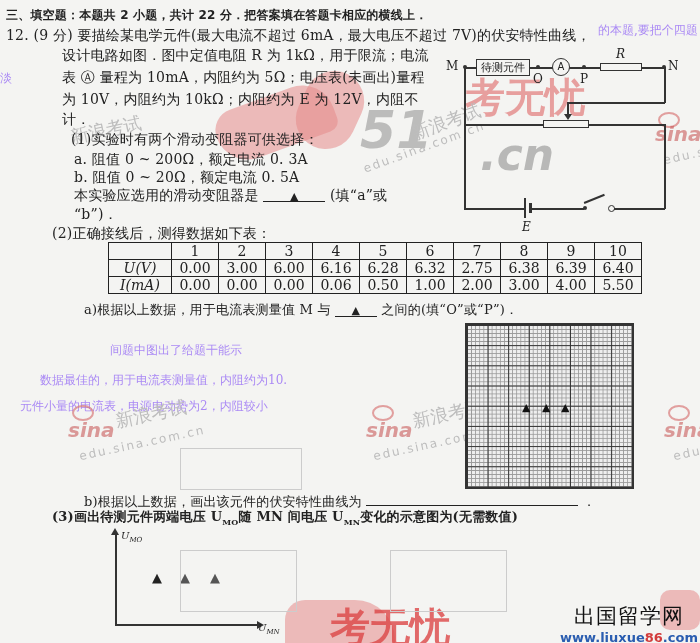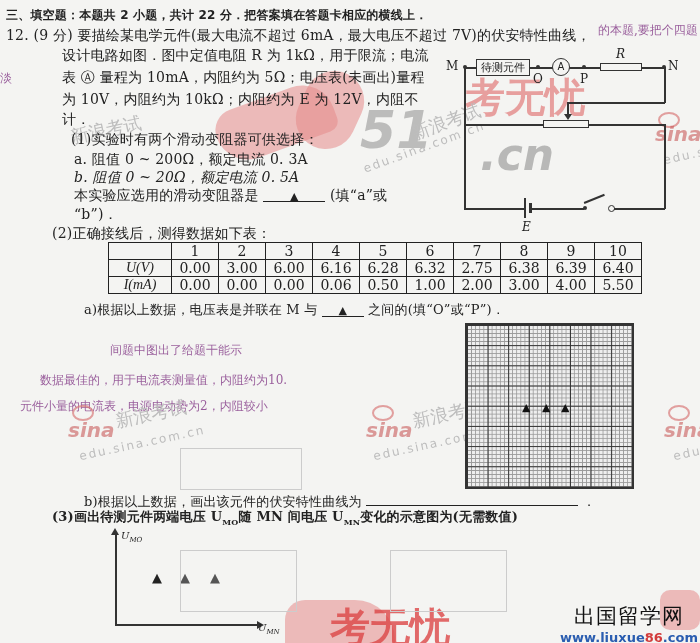--- a/index.html
+++ b/index.html
@@ -3,21 +3,21 @@
 <meta charset="utf-8">
 <style>
   html, body { margin:0; padding:0; }
   body {
     width:700px; height:643px; overflow:hidden; position:relative;
     background:#f4f4f2;
     font-family: "DejaVu Serif", "Liberation Serif", serif;
     color:#222;
   }
   .page { position:absolute; left:0; top:0; width:700px; height:643px; }
-  .bleed { position:absolute; color:#701a75; font-size:12px; white-space:nowrap; opacity:.7; }
+  .bleed { position:absolute; color:#8b5cf6; font-size:12px; white-space:nowrap; opacity:.7; }
   .line { position:absolute; white-space:nowrap; font-size:14px; line-height:18px; letter-spacing:0.2px; }
   .bold { font-weight:bold; font-family:"DejaVu Sans", "Liberation Sans", sans-serif; }
   .ital { font-style:italic; }
   .blank { display:inline-block; border-bottom:1px solid #222; text-align:center; height:15px; vertical-align:baseline; }
   .tri { font-size:11px; }
 
   
   .wm-red { position:absolute; background:#e58a8a; opacity:.55; }
   .wm-text { position:absolute; color:#bdbdbd; font-family:"DejaVu Sans", sans-serif; white-space:nowrap; }
   .wm-logo { position:absolute; color:#d9a4a4; font-family:"DejaVu Sans", sans-serif; font-weight:bold; font-style:italic; white-space:nowrap; }
@@ -27,21 +27,21 @@
   .circuit { position:absolute; left:440px; top:50px; width:240px; height:150px; }
   .wire { position:absolute; background:#333; }
   .box { position:absolute; border:1.5px solid #333; background:#f4f4f2; font-size:11px; text-align:center; line-height:15px; }
   .meter { position:absolute; width:16px; height:16px; border:1.5px solid #333; border-radius:50%; background:#f4f4f2; font-size:10px; text-align:center; line-height:16px; font-family:"DejaVu Sans",sans-serif; }
   .clabel { position:absolute; font-size:12px; }
   .dot { position:absolute; width:4px; height:4px; border-radius:50%; background:#333; }
 
   
   table.data { position:absolute; left:108px; top:242px; border-collapse:collapse; font-size:14px; }
   table.data td { border:1px solid #222; height:16px; padding:0 3px; text-align:center; width:40px; line-height:16px; }
-  table.data td.hdr { width:56px;font-family:Liberation Serif, serif; }
+  table.data td.hdr { width:56px; }
 
   
   .grid { position:absolute; left:465px; top:323px; width:165px; height:162px; border:2px solid #333;
     background-color:#eee;
     background-image:
       linear-gradient(#333 1px, transparent 1px),
       linear-gradient(90deg, #333 1px, transparent 1px),
       linear-gradient(#999 1px, transparent 1px),
       linear-gradient(90deg, #999 1px, transparent 1px);
     background-size: 20.6px 20.2px, 20.6px 20.2px, 4.12px 4.04px, 4.12px 4.04px;
@@ -108,21 +108,21 @@
     <span>(9 分)</span>
     <span>要描绘某电学元件(最大电流不超过 6mA，最大电压不超过 7V)的伏安特性曲线，</span>
   </div>
   <div class="line" style="left:62px;top:46px;">设计电路如图．图中定值电阻 R 为 1kΩ，用于限流；电流</div>
   <div class="line" style="left:62px;top:68px;">表 Ⓐ 量程为 10mA，内阻约为 5Ω；电压表(未画出)量程</div>
   <div class="line" style="left:62px;top:90px;">为 10V，内阻约为 10kΩ；内阻约为 E 为 12V，内阻不</div>
   <div class="line" style="left:62px;top:110px;">计．</div>
 
   <div class="line" style="left:52px;top:130px;margin-left:19px;">(1)实验时有两个滑动变阻器可供选择：</div>
   <div class="line" style="left:74px;top:150px;">a. 阻值 0 ~ 200Ω，额定电流 0. 3A</div>
-  <div class="line" style="left:74px;top:168px;font-style:italic;">b.  阻值 0 ~ 20Ω，额定电流 0. 5A</div>
+  <div class="line" style="left:74px;top:168px;">b.  阻值 0 ~ 20Ω，额定电流 0. 5A</div>
   <div class="line" style="left:74px;top:186px;">
     <span>本实验应选用的滑动变阻器是</span>
     <span class="blank" style="width:62px;"><span class="tri">▲</span></span>
     <span>(填“a”或</span>
   </div>
   <div class="line" style="left:74px;top:205px;">“b”)．</div>
 
   <div class="line" style="left:52px;top:224px;">(2)正确接线后，测得数据如下表：</div>
 
   <table class="data">
@@ -163,21 +163,21 @@
       <td>1.00</td>
       <td>2.00</td>
       <td>3.00</td>
       <td>4.00</td>
       <td>5.50</td>
     </tr>
   </tbody>
     </table>
 
   <div class="line" style="left:84px;top:301px;font-size:13px;">
-    <span>a)根据以上数据，电压表是并联在 M 与</span>
+    <span>a)根据以上数据，用于电流表测量值 M 与</span>
     <span class="blank" style="width:42px;"><span class="tri">▲</span></span>
     <span>之间的(填“O”或“P”)．</span>
   </div>
 
   <div class="grid">
     <span class="grid-tri" style="left:55px;top:76px;">▲</span>
     <span class="grid-tri" style="left:75px;top:76px;">▲</span>
     <span class="grid-tri" style="left:94px;top:76px;">▲</span>
   </div>
 

